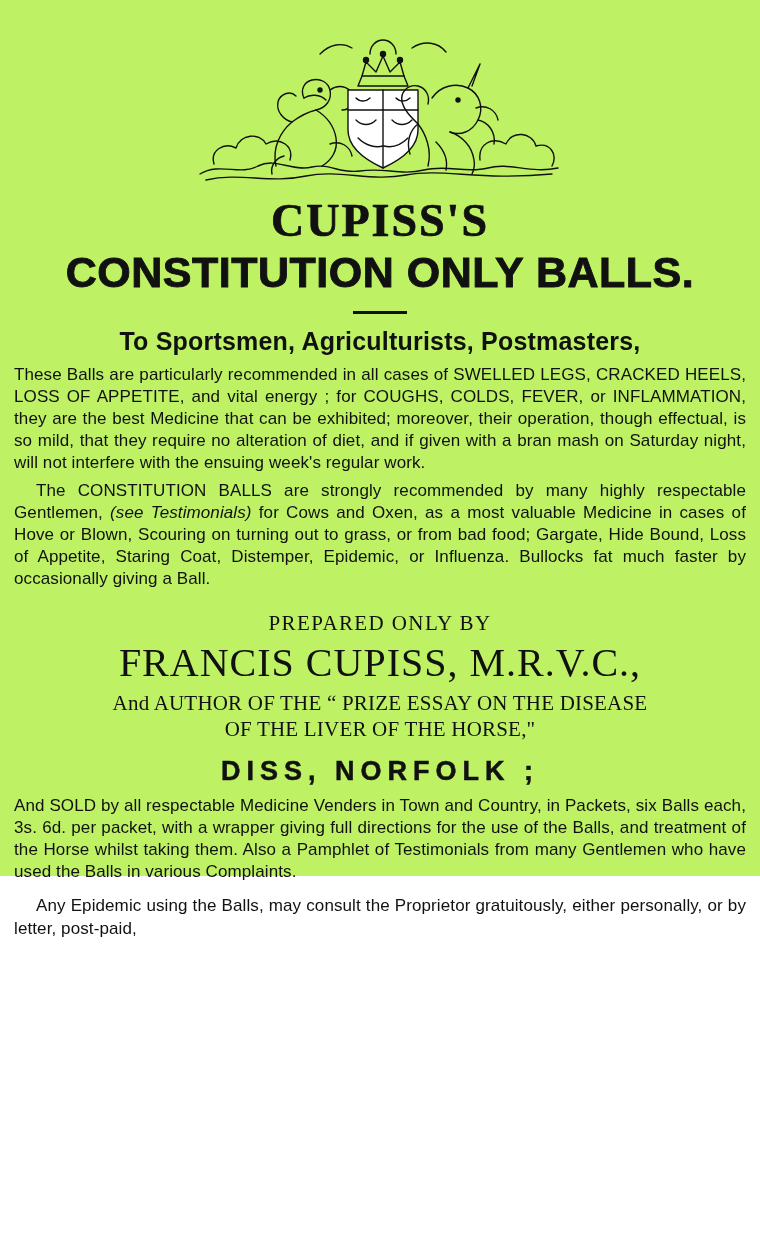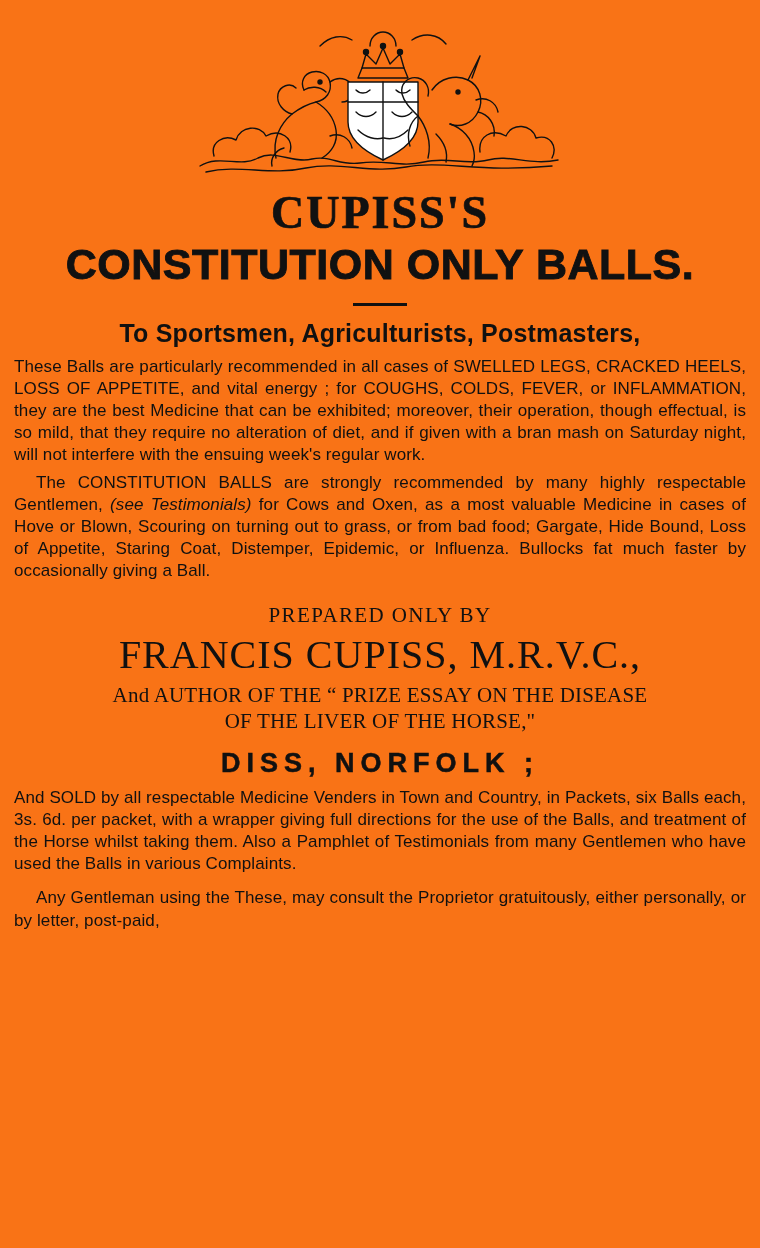--- a/index.html
+++ b/index.html
@@ -10,24 +10,24 @@
   body {
     width: 760px;
     height: 1248px;
     overflow: hidden;
     font-family: "Liberation Serif", serif;
     color: #111111;
   }
   .page {
     position: relative;
     width: 760px;
-    height: 1248px;
-    background: #f97316;
+    height: 876px;
+    background: #bef264;
     box-sizing: border-box;
-    padding: 8px 14px;
+    padding: 16px 14px;
   }
   
   .crest {
     width: 100%;
     display: flex;
     justify-content: center;
     align-items: flex-end;
     height: 178px;
     padding-top: 6px;
     box-sizing: border-box;
@@ -201,15 +201,15 @@
 
   <div class="prepared">PREPARED ONLY BY</div>
   <div class="author-name">FRANCIS CUPISS, M.R.V.C.,</div>
   <div class="author-sub">And AUTHOR OF THE “ PRIZE ESSAY ON THE DISEASE</div>
   <div class="author-sub">OF THE LIVER OF THE HORSE,"</div>
 
   <div class="place">DISS, NORFOLK ;</div>
 
   <p class="body-par">And SOLD by all respectable Medicine Venders in Town and Country, in Packets, six Balls each, 3s. 6d. per packet, with a wrapper giving full directions for the use of the Balls, and treatment of the Horse whilst taking them.   Also a Pamphlet of Testimonials from many Gentlemen who have used the Balls in various Complaints.</p>
 
-  <p class="body-par indent final-par">Any Gentleman using the These, may consult the Proprietor gratuitously, either personally, or by letter, post-paid,</p>
+  <p class="body-par indent final-par">Any Epidemic using the Balls, may consult the Proprietor gratuitously, either personally, or by letter, post-paid,</p>
 
 </div>
 
 </body></html>

